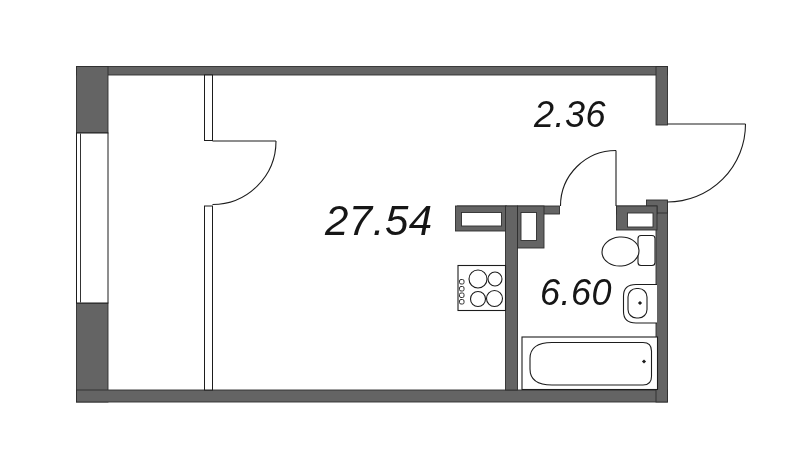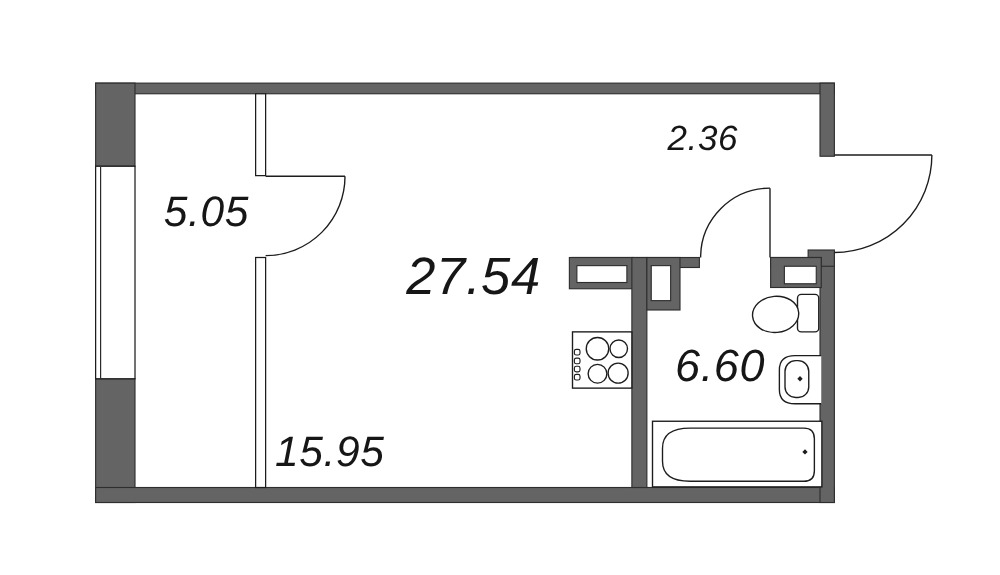--- a/index.html
+++ b/index.html
@@ -9,21 +9,21 @@
     overflow:hidden; font-family:"Liberation Sans", sans-serif;
   }
   .plan-svg { position:absolute; left:0; top:0; }
   .area-label {
     position:absolute; font-family:"Liberation Sans", sans-serif;
     font-style:italic; font-weight:normal; color:var(--label);
     line-height:1; white-space:nowrap; letter-spacing:0.5px;
   }
   .lbl-total   { left:325px; top:200px; font-size:42px; }
   .lbl-hallway { left:131px; top:153px; font-size:34px; }
-  .lbl-entry   { left:534px; top:97px;  font-size:28px;text-align:right; }
+  .lbl-entry   { left:534px; top:97px;  font-size:36px;text-align:right; }
   .lbl-main    { left:220px; top:345px; font-size:34px; }
   .lbl-bath    { left:540px; top:275px; font-size:36px; }
   .wall   { fill:var(--wall); stroke:#2e2e2e; stroke-width:0.9; }
   .hole   { fill:#ffffff; stroke:#2e2e2e; stroke-width:0.9; }
   .thinw  { fill:#ffffff; stroke:var(--line); stroke-width:1; }
   .door   { fill:none; stroke:var(--line); stroke-width:1.1; }
   .fixt   { fill:#ffffff; stroke:var(--line); stroke-width:1.1; }
   .fixt2  { fill:#ffffff; stroke:var(--line); stroke-width:0.9; }
   .tap    { fill:var(--line); stroke:none; }
 </style>
@@ -96,17 +96,15 @@
     </g>
 
     <g>
       <rect class="fixt" x="522" y="337" width="135.5" height="52.5"></rect>
       <path class="fixt" d="M552,342.5 L643,342.5 Q651.5,342.5 651.5,351 L651.5,376.5 Q651.5,385 643,385 L552,385 Q530,385 530,369 L530,358.5 Q530,342.5 552,342.5 Z"></path>
       <rect class="tap" x="642.5" y="360" width="3" height="3" transform="rotate(45 644 361.5)"></rect>
     </g>
   </svg>
 
   <div class="area-label lbl-total">27.54</div>
-  <div class="area-label lbl-hallway">5.05</div>
   <div class="area-label lbl-entry">2.36</div>
-  <div class="area-label lbl-main">15.95</div>
   <div class="area-label lbl-bath">6.60</div>
 </div>
 
 </body></html>

